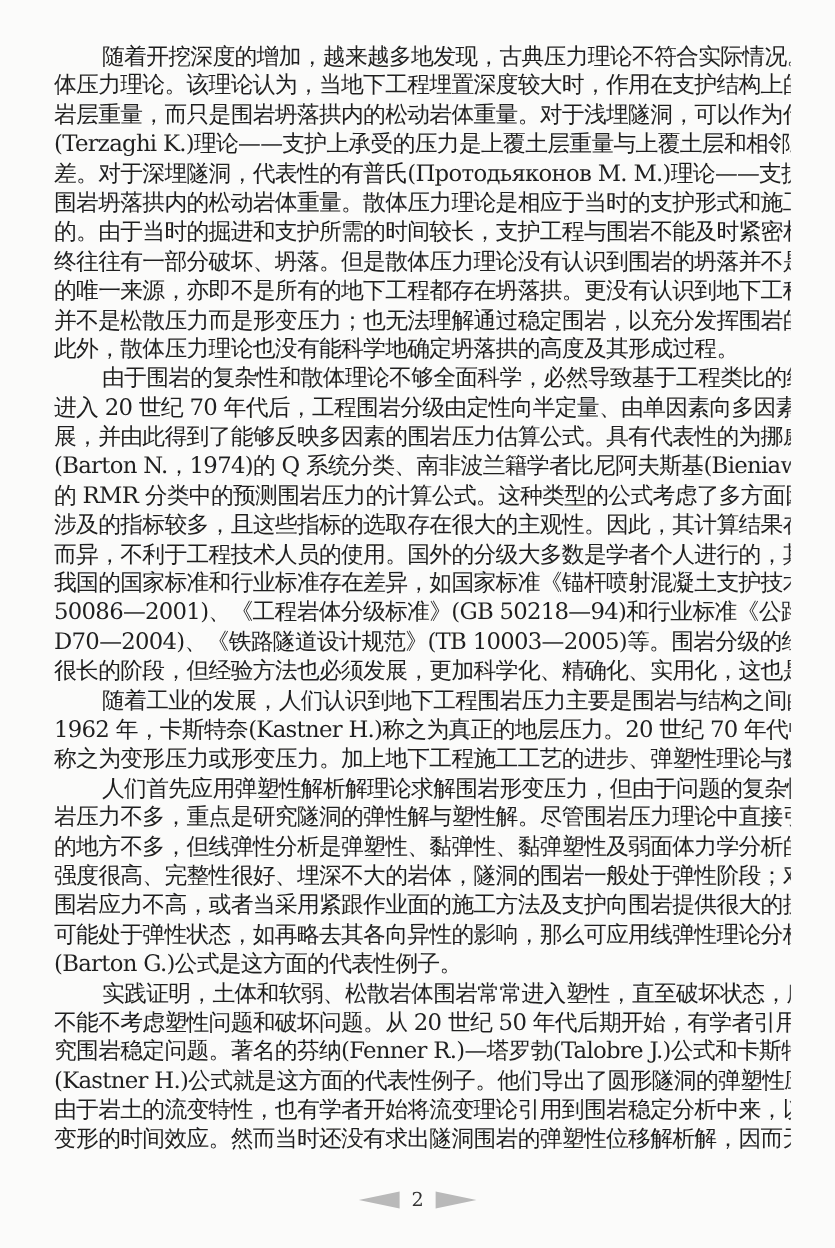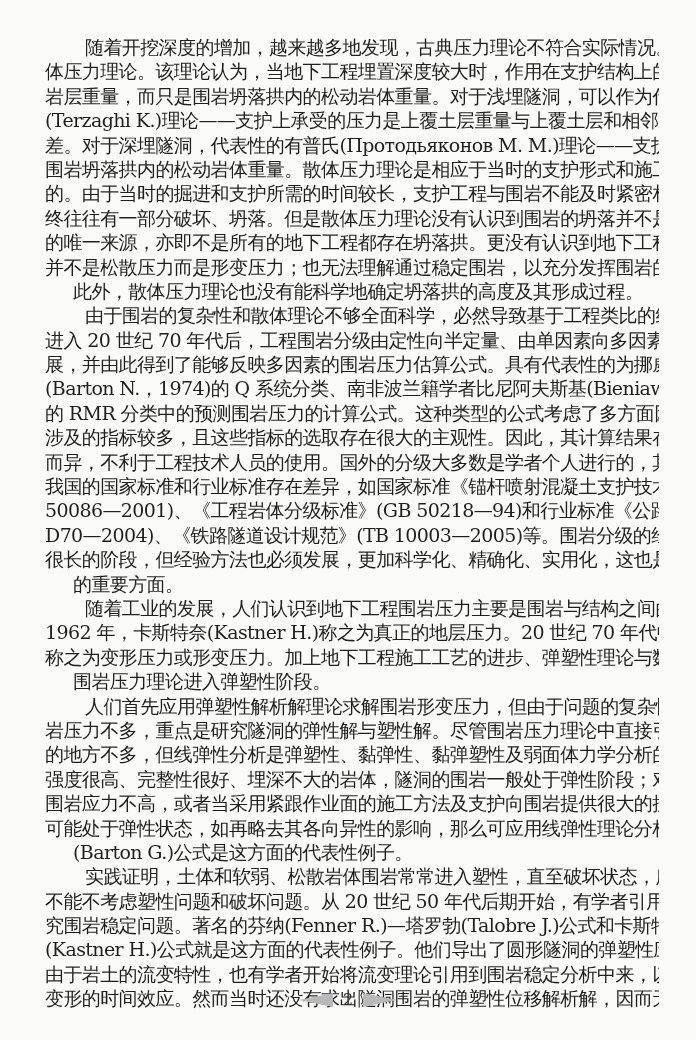--- a/index.html
+++ b/index.html
@@ -5,21 +5,21 @@
   html, body { margin: 0; padding: 0; }
   body {
     width: 696px; height: 1040px; background: #fbfbfa; position: relative; overflow: hidden;
     font-family: "DejaVu Serif", "Liberation Serif", serif; color: #1f1f1f;
   }
   .page { position: absolute; left: 45px; top: 35px; width: 614px; }
   .line {
     height: 24.4px; line-height: 24.4px; font-size: 19px; white-space: nowrap;
     text-align: justify; text-align-last: justify; overflow: hidden; letter-spacing: -0.6px;
   }
-  .line.last { text-align-last: left; margin-left: 28px; }
+  .line.last { text-align-last: left; }
   .line.indent { padding-left: 40px; }
   .footer {
     position: absolute; top: 990px; left: 0; width: 696px; display: flex; justify-content: center; align-items: center; gap: 10px;
   }
   .arrow { width: 0; height: 0; border-top: 7px solid transparent; border-bottom: 7px solid transparent; }
   .arrow.left { border-right: 34px solid #b9b9b9; }
   .arrow.right { border-left: 34px solid #b9b9b9; }
   .pnum { font-family: "DejaVu Serif", serif; font-size: 16px; color: #333; }
 </style>
 </head>
@@ -46,28 +46,26 @@
     <div class="line">进入 20 世纪 70 年代后，工程围岩分级由定性向半定量、由单因素向多因素综合评价方向发</div>
     <div class="line">展，并由此得到了能够反映多因素的围岩压力估算公式。具有代表性的为挪威巴顿</div>
     <div class="line">(Barton N.，1974)的 Q 系统分类、南非波兰籍学者比尼阿夫斯基(Bieniawskw Z. T.，1992)</div>
     <div class="line">的 RMR 分类中的预测围岩压力的计算公式。这种类型的公式考虑了多方面因素的影响，但</div>
     <div class="line">涉及的指标较多，且这些指标的选取存在很大的主观性。因此，其计算结果在很多情况下因人</div>
     <div class="line">而异，不利于工程技术人员的使用。国外的分级大多数是学者个人进行的，其水平和适用性与</div>
     <div class="line">我国的国家标准和行业标准存在差异，如国家标准《锚杆喷射混凝土支护技术规范》(GB</div>
     <div class="line">50086—2001)、《工程岩体分级标准》(GB 50218—94)和行业标准《公路隧道设计规范》(JTG</div>
     <div class="line">D70—2004)、《铁路隧道设计规范》(TB 10003—2005)等。围岩分级的经验方法还会持续一个</div>
     <div class="line">很长的阶段，但经验方法也必须发展，更加科学化、精确化、实用化，这也是当前围岩压力研究</div>
-    <div class="line last">的重要方面。</div>
   </div>
 
   <div>
     <div class="line indent">随着工业的发展，人们认识到地下工程围岩压力主要是围岩与结构之间的形变压力。</div>
     <div class="line">1962 年，卡斯特奈(Kastner H.)称之为真正的地层压力。20 世纪 70 年代中期，我国教科书上</div>
     <div class="line">称之为变形压力或形变压力。加上地下工程施工工艺的进步、弹塑性理论与数值分析的发展，</div>
-    <div class="line last">围岩压力理论进入弹塑性阶段。</div>
   </div>
 
   <div>
     <div class="line indent">人们首先应用弹塑性解析解理论求解围岩形变压力，但由于问题的复杂性，能够求解的围</div>
     <div class="line">岩压力不多，重点是研究隧洞的弹性解与塑性解。尽管围岩压力理论中直接引用线弹性分析</div>
     <div class="line">的地方不多，但线弹性分析是弹塑性、黏弹性、黏弹塑性及弱面体力学分析的共同基础。对于</div>
     <div class="line">强度很高、完整性很好、埋深不大的岩体，隧洞的围岩一般处于弹性阶段；对于节理岩体，如果</div>
     <div class="line">围岩应力不高，或者当采用紧跟作业面的施工方法及支护向围岩提供很大的抗力时，围岩也有</div>
     <div class="line">可能处于弹性状态，如再略去其各向异性的影响，那么可应用线弹性理论分析。经典的基尔西</div>
     <div class="line last">(Barton G.)公式是这方面的代表性例子。</div>

